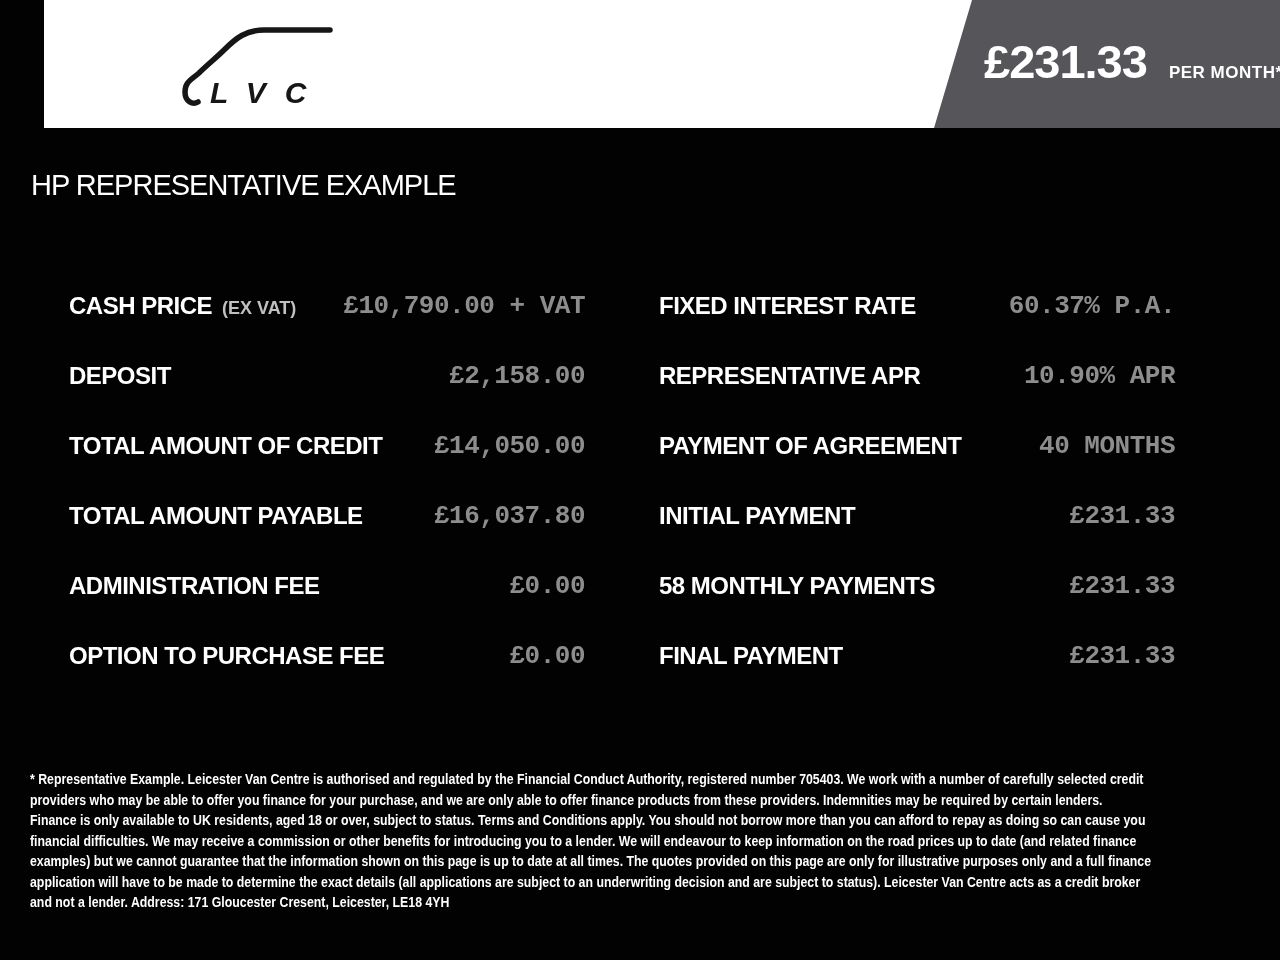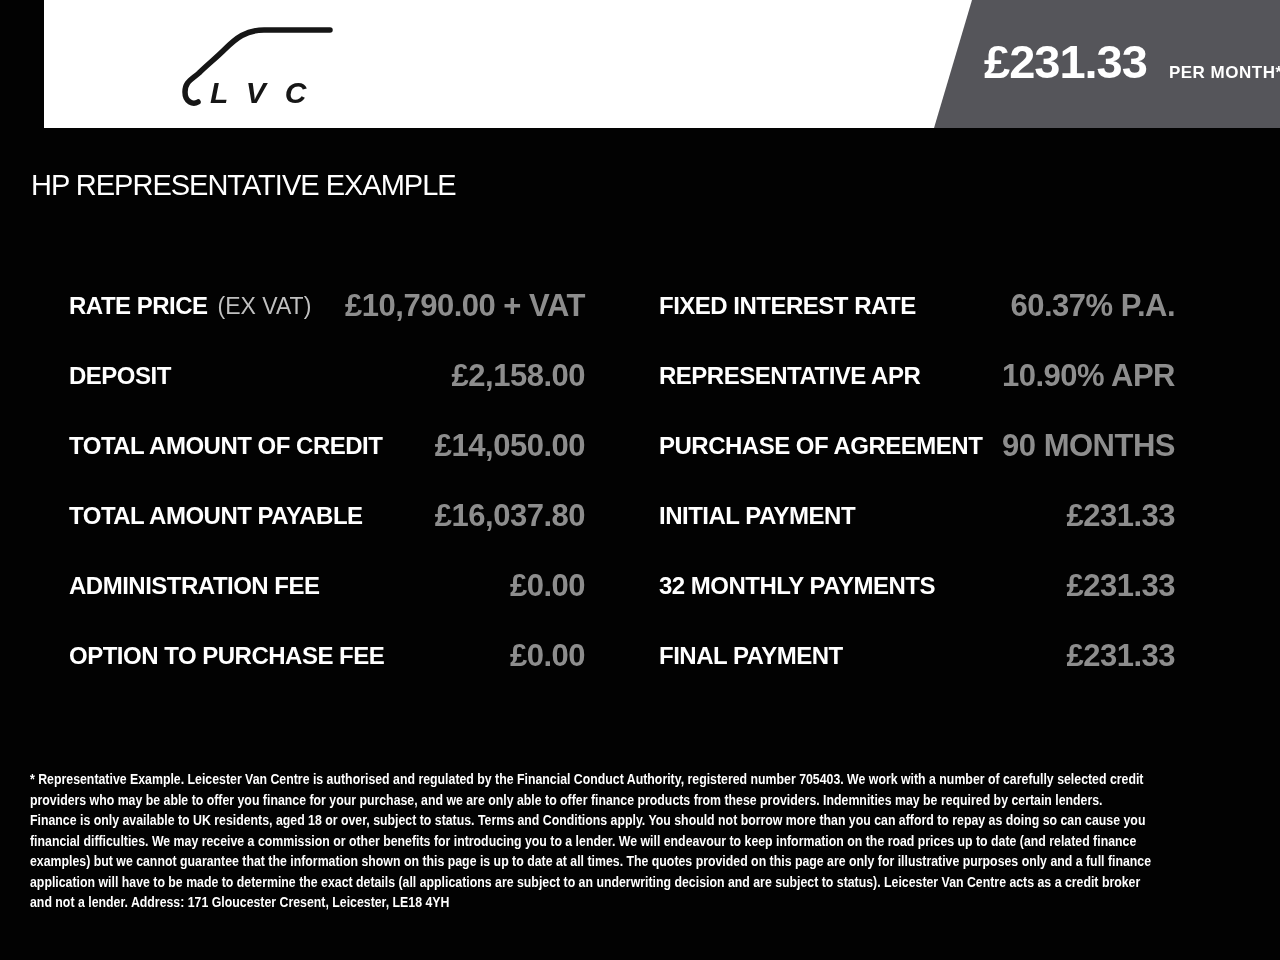--- a/index.html
+++ b/index.html
@@ -91,32 +91,33 @@
     justify-content: space-between;
   }
   .row-label {
     font-size: 24px;
     font-weight: bold;
     letter-spacing: -0.5px;
     color: #ffffff;
     white-space: nowrap;
   }
   .row-sublabel {
-    font-size: 23px;
-    font-weight: normal;
+    font-size: 18px;
+    font-weight: bold;
     color: #c0c0c0;
     margin-left: 10px;
     letter-spacing: 0;
   }
   .row-value {
-    font-size: 31px;
+    font-size: 26px;
     font-weight: bold;
     letter-spacing: -0.5px;
     color: #8d8d8d;
     white-space: nowrap;
+    font-family: Liberation Mono, monospace;
   }
 
   
   .disclaimer {
     position: absolute;
     left: 30px; top: 769px;
     width: 1320px;
     transform: scaleX(0.85);
     transform-origin: left top;
     font-size: 14.5px;
@@ -145,21 +146,21 @@
   </div>
 
 </div>
 
 <div class="page-title">HP REPRESENTATIVE EXAMPLE</div>
 
 <div class="col col-left">
 
   <div class="finance-row">
     <div class="row-label">
-      <span>RATE PRICE</span><span class="row-sublabel">(EX VAT)</span>
+      <span>CASH PRICE</span><span class="row-sublabel">(EX VAT)</span>
     </div>
     <div class="row-value">£10,790.00 + VAT</div>
   </div>
 
   <div class="finance-row">
     <div class="row-label">DEPOSIT</div>
     <div class="row-value">£2,158.00</div>
   </div>
 
   <div class="finance-row">
@@ -190,31 +191,31 @@
     <div class="row-label">FIXED INTEREST RATE</div>
     <div class="row-value">60.37% P.A.</div>
   </div>
 
   <div class="finance-row">
     <div class="row-label">REPRESENTATIVE APR</div>
     <div class="row-value">10.90% APR</div>
   </div>
 
   <div class="finance-row">
-    <div class="row-label">PURCHASE OF AGREEMENT</div>
-    <div class="row-value">90 MONTHS</div>
+    <div class="row-label">PAYMENT OF AGREEMENT</div>
+    <div class="row-value">40 MONTHS</div>
   </div>
 
   <div class="finance-row">
     <div class="row-label">INITIAL PAYMENT</div>
     <div class="row-value">£231.33</div>
   </div>
 
   <div class="finance-row">
-    <div class="row-label">32 MONTHLY PAYMENTS</div>
+    <div class="row-label">58 MONTHLY PAYMENTS</div>
     <div class="row-value">£231.33</div>
   </div>
 
   <div class="finance-row">
     <div class="row-label">FINAL PAYMENT</div>
     <div class="row-value">£231.33</div>
   </div>
 
 </div>
 

